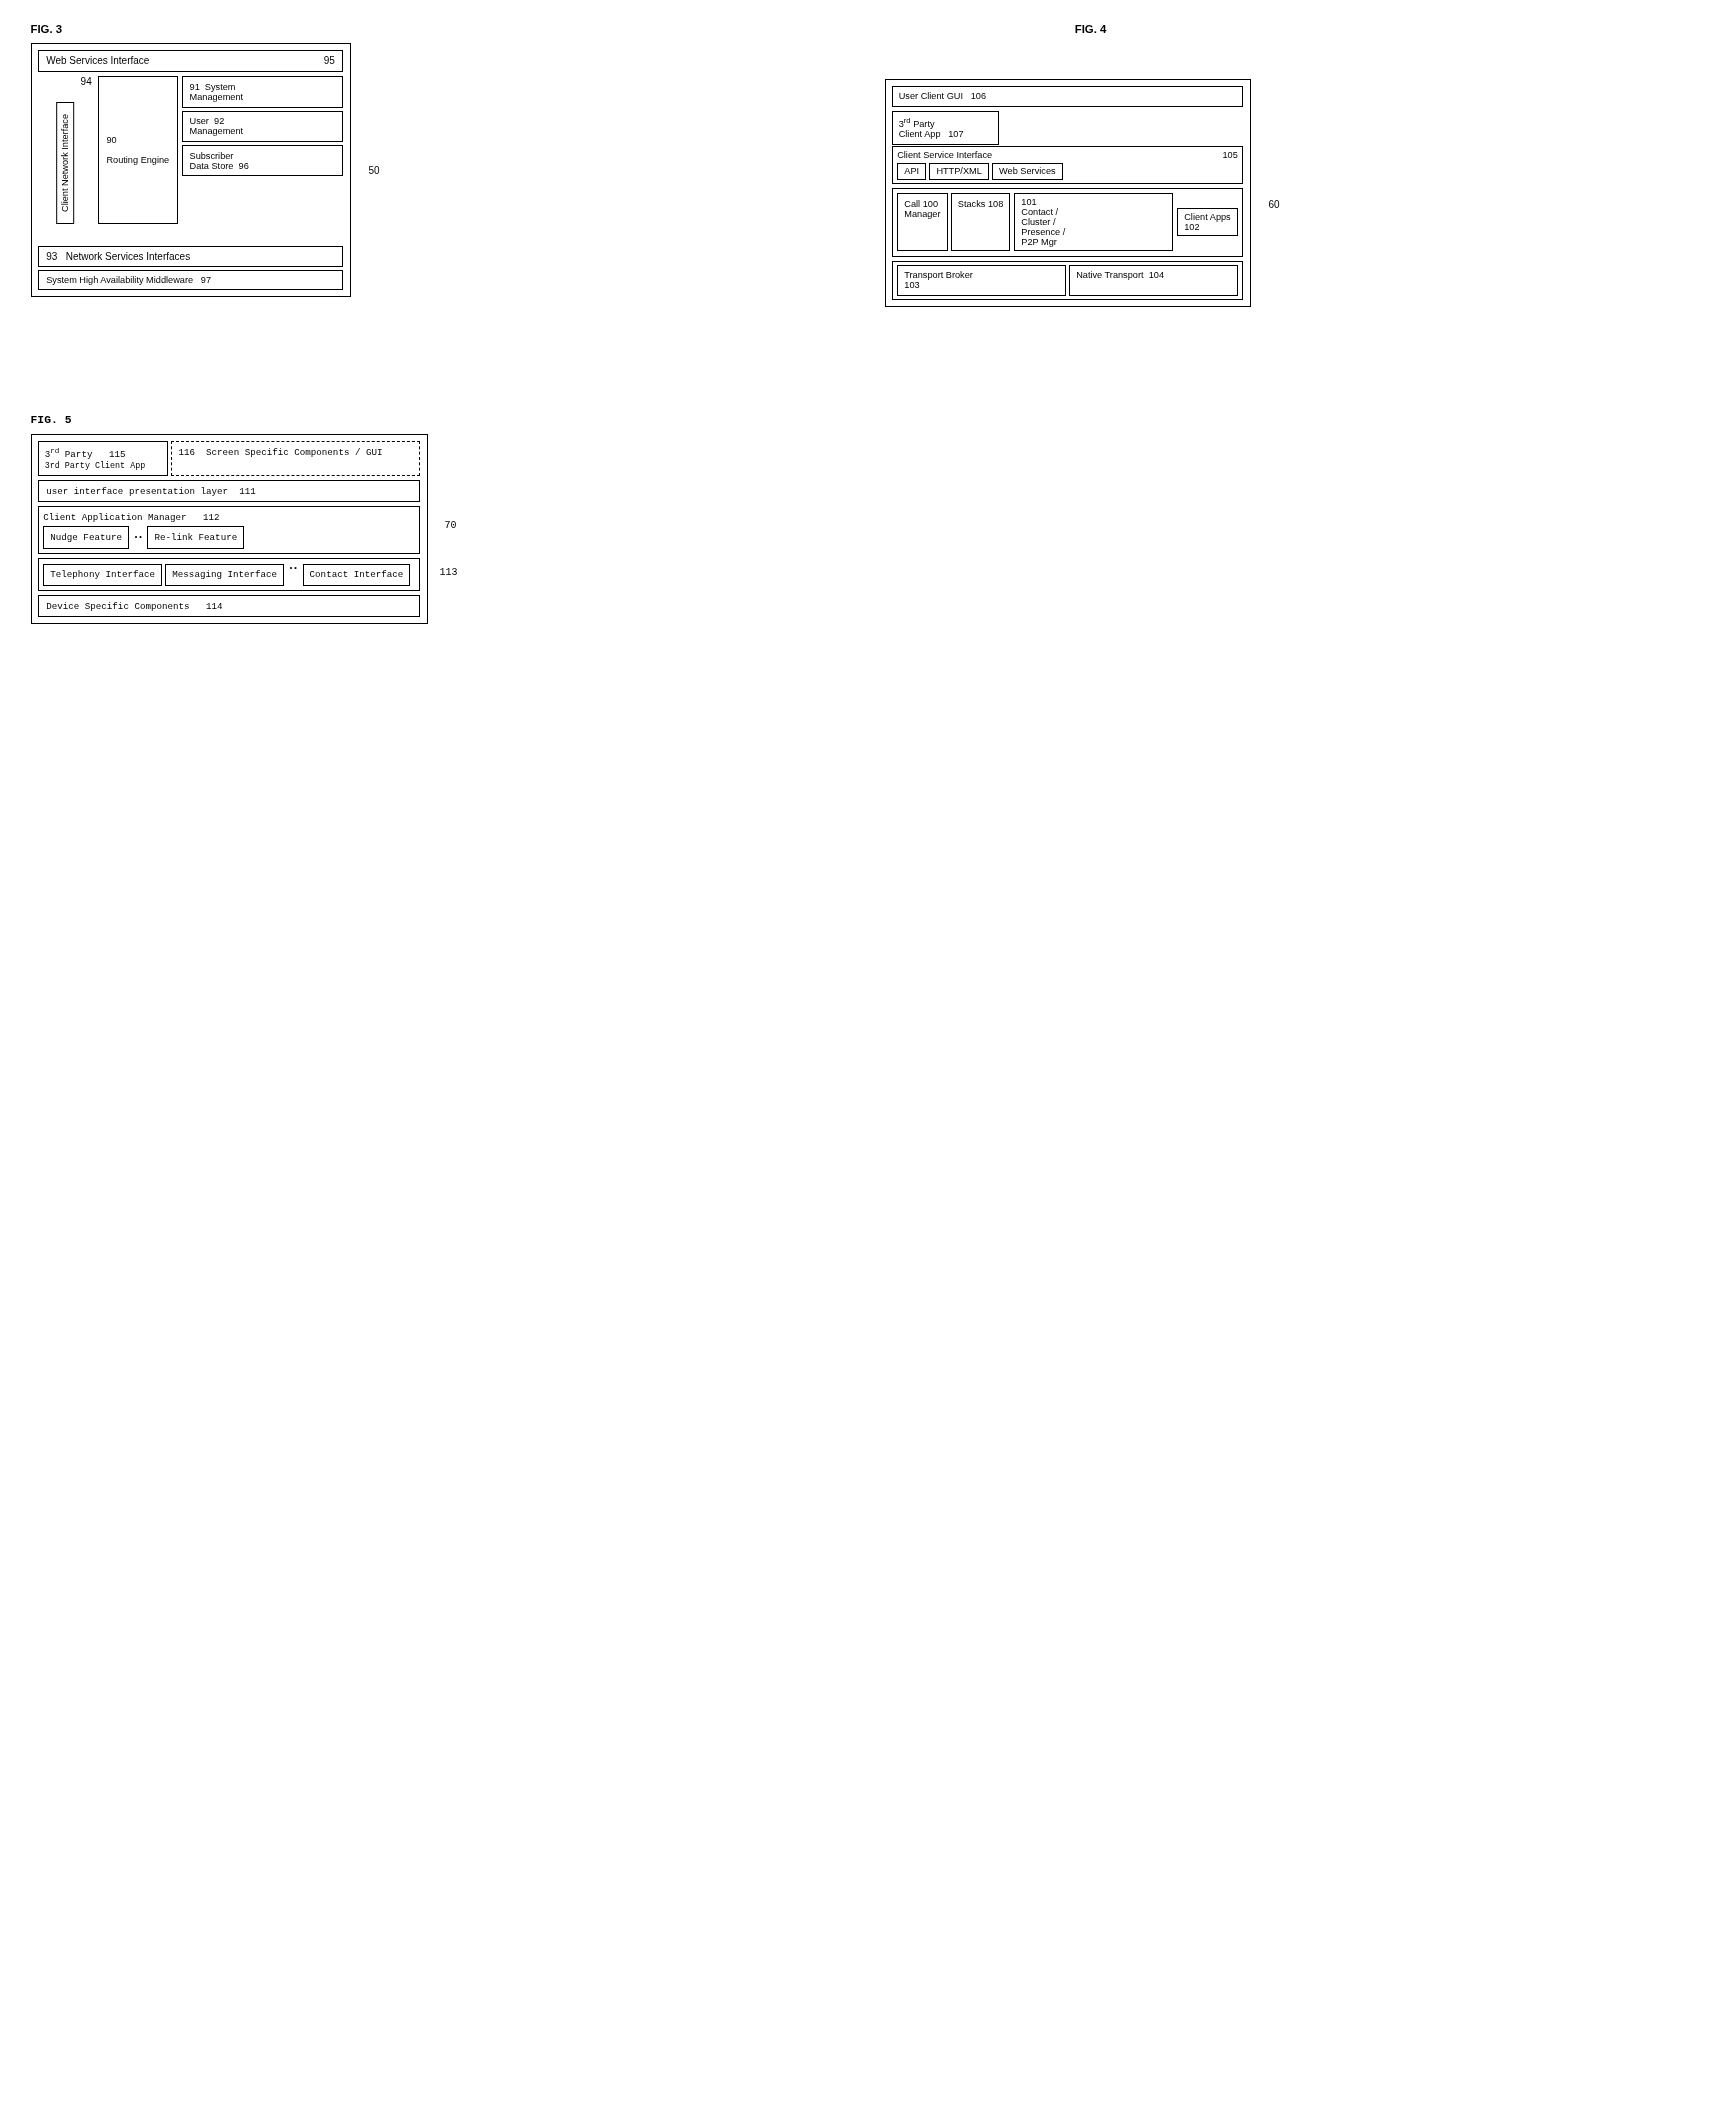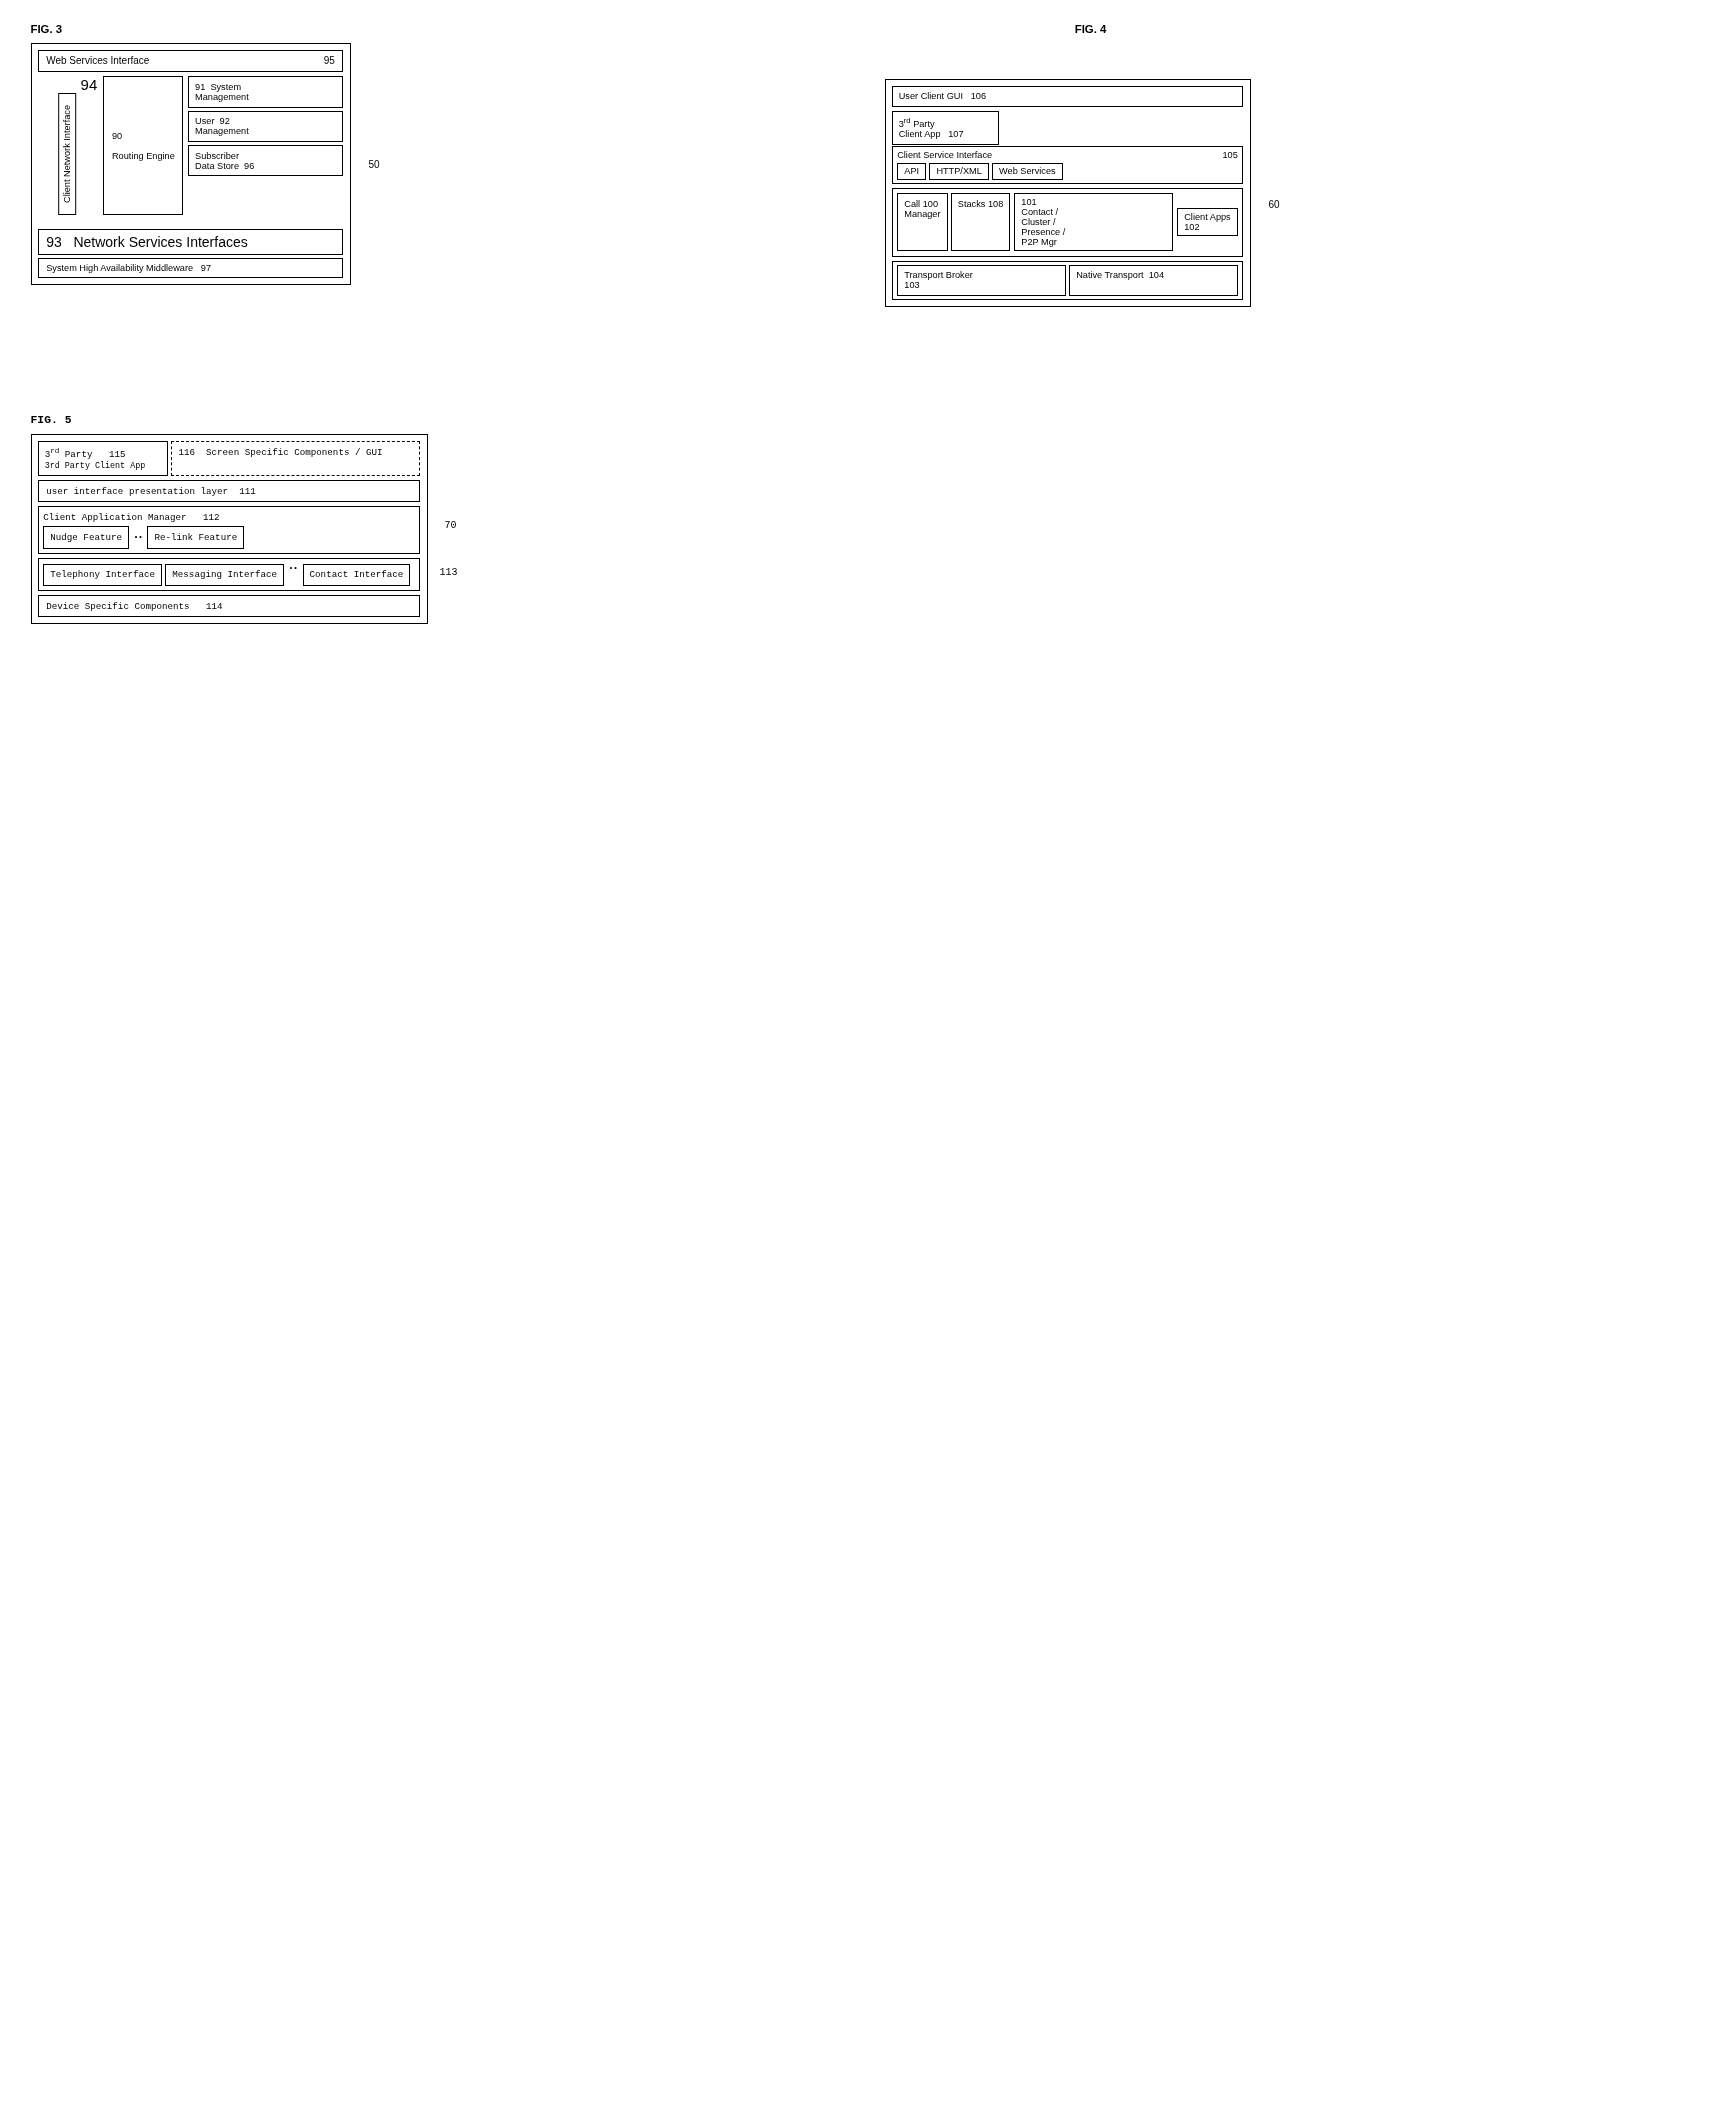--- a/index.html
+++ b/index.html
@@ -64,22 +64,22 @@
       flex: 1;
     }
     .fig3-right-box {
       border: 1.1px solid #000;
       padding: 4.6px 6.1px;
       font-size: 9.2px;
     }
     .fig3-bottom-row {
       border: 1.1px solid #000;
       padding: 3.8px 7.6px;
-      margin-top: 14px;
-      font-size: 14px;
+      margin-top: 22px;
+      font-size: 10px;
     }
     .fig3-bottom-row2 {
       border: 1.1px solid #000;
       padding: 3.8px 7.6px;
       margin-top: 3.1px;
       font-size: 9.2px;
     }
     .fig3-50-label {
       position: absolute;
       right: -29px;
@@ -271,21 +271,21 @@
       <div style="position:relative; display:inline-block;">
         <div class="fig3-outer">
 
           <div class="fig3-title-row">
             <span>Web Services Interface</span>
             <span>95</span>
           </div>
 
           <div class="fig3-inner">
             <div style="display:flex; flex-direction:column; align-items:center; margin-right:1.5px;">
-              <span style="font-size:15px; margin-bottom:0;padding-left:43px;">94</span>
+              <span style="font-size:10px; margin-bottom:15px;padding-left:43px;">94</span>
               <div class="fig3-left-label">
                 <span>Client Network Interface</span>
               </div>
             </div>
             <div class="fig3-center">
               <span style="font-size:9.2px;">90</span>
               <br>
               <span>Routing Engine</span>
             </div>
             <div class="fig3-right-col">

